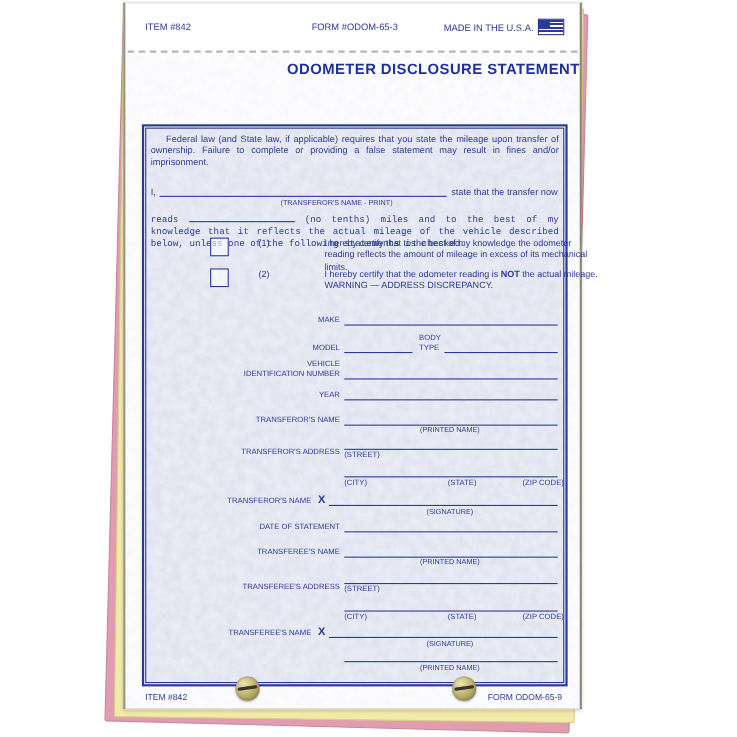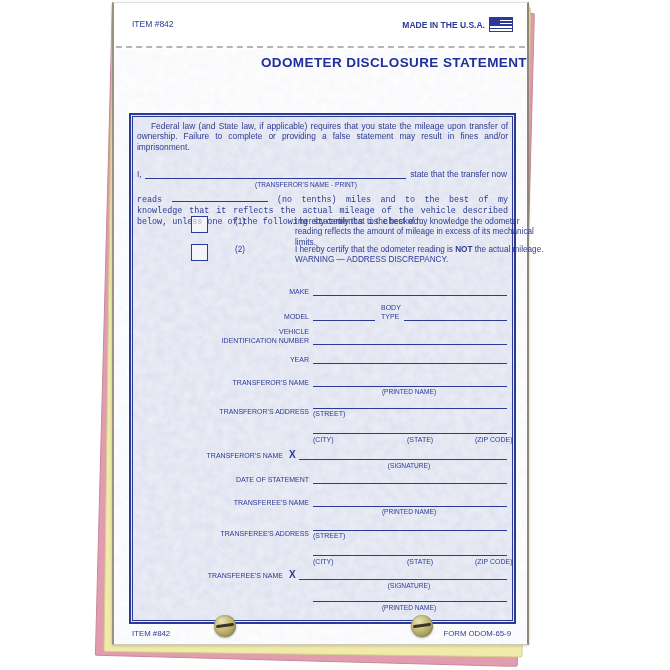--- a/index.html
+++ b/index.html
@@ -8,21 +8,21 @@
 
   
   .sheet{position:absolute;left:112px;top:2px;width:413px;height:641px;}
   .sheet-pink{background:#e29cb0;width:421px;height:652px;transform:rotate(1.5deg);transform-origin:0 0;border:1px solid #c9879c;border-radius:2px;}
   .sheet-yellow{background:#f1eba9;width:417px;height:648px;transform:rotate(0.75deg);transform-origin:0 0;border:1px solid #d6cf8c;border-radius:2px;}
   .sheet-white{background:#ffffff;border-left:2px solid #9a917f;border-right:2px solid #8f8774;border-top:1px solid #e2e2e2;border-bottom:1px solid #cfcabc;box-shadow:0 1px 3px rgba(0,0,0,.18);}
   
   .hdr{position:absolute;top:14px;left:18px;right:14px;height:14px;font-size:8.5px;color:#2b3a94;}
   .hdr .item{position:absolute;left:0;top:2px;}
   .hdr .form{position:absolute;left:0;right:0;text-align:center;top:2px;}
-  .hdr .made{position:absolute;right:0;top:0;display:flex;align-items:center;gap:4px;font-weight:bold;}
+  .hdr .made{position:absolute;right:0;top:0;display:flex;align-items:center;gap:4px;font-weight:normal;}
   .flag{width:22px;height:13px;position:relative;background:repeating-linear-gradient(180deg,#2b3a94 0 1.6px,#ffffff 1.6px 3.2px);border:1px solid #2b3a94;}
   .flag .canton{position:absolute;left:0;top:0;width:10px;height:7px;background:#2b3a94;}
 
   .perf{position:absolute;top:43px;left:2px;right:2px;border-top:2px dashed #b5b5b5;}
   .title{position:absolute;top:52px;left:0;right:0;text-align:right;font-size:13.5px;font-weight:bold;letter-spacing:.4px;color:#1f2f9c;}
 
   
   .tex{position:absolute;pointer-events:none;}
   .tex-sheet{left:0;top:46px;width:100%;height:595px;opacity:.35;}
   .tex-box{left:0;top:0;width:100%;height:100%;opacity:.85;}
@@ -70,20 +70,21 @@
     <svg class="tex tex-sheet">
       <filter id="nz1">
           <feTurbulence type="fractalNoise" baseFrequency="0.14" numOctaves="3" seed="7"></feTurbulence>
         <feColorMatrix type="matrix" values="0 0 0 0 0.62  0 0 0 0 0.65  0 0 0 0 0.78  0 0 0 0.5 0"></feColorMatrix>
         </filter>
       <rect width="100%" height="100%" filter="url(#nz1)"></rect>
     </svg>
 
     <div class="hdr">
       <span class="item">ITEM #842</span>
+      <span class="form">FORM #ODOM-65-3</span>
       <span class="made">
         <span>MADE IN THE U.S.A.</span>
         <span class="flag">
             <span class="canton"></span>
           </span>
       </span>
     </div>
 
     <div class="perf"></div>
     <div class="title">ODOMETER DISCLOSURE STATEMENT</div>

